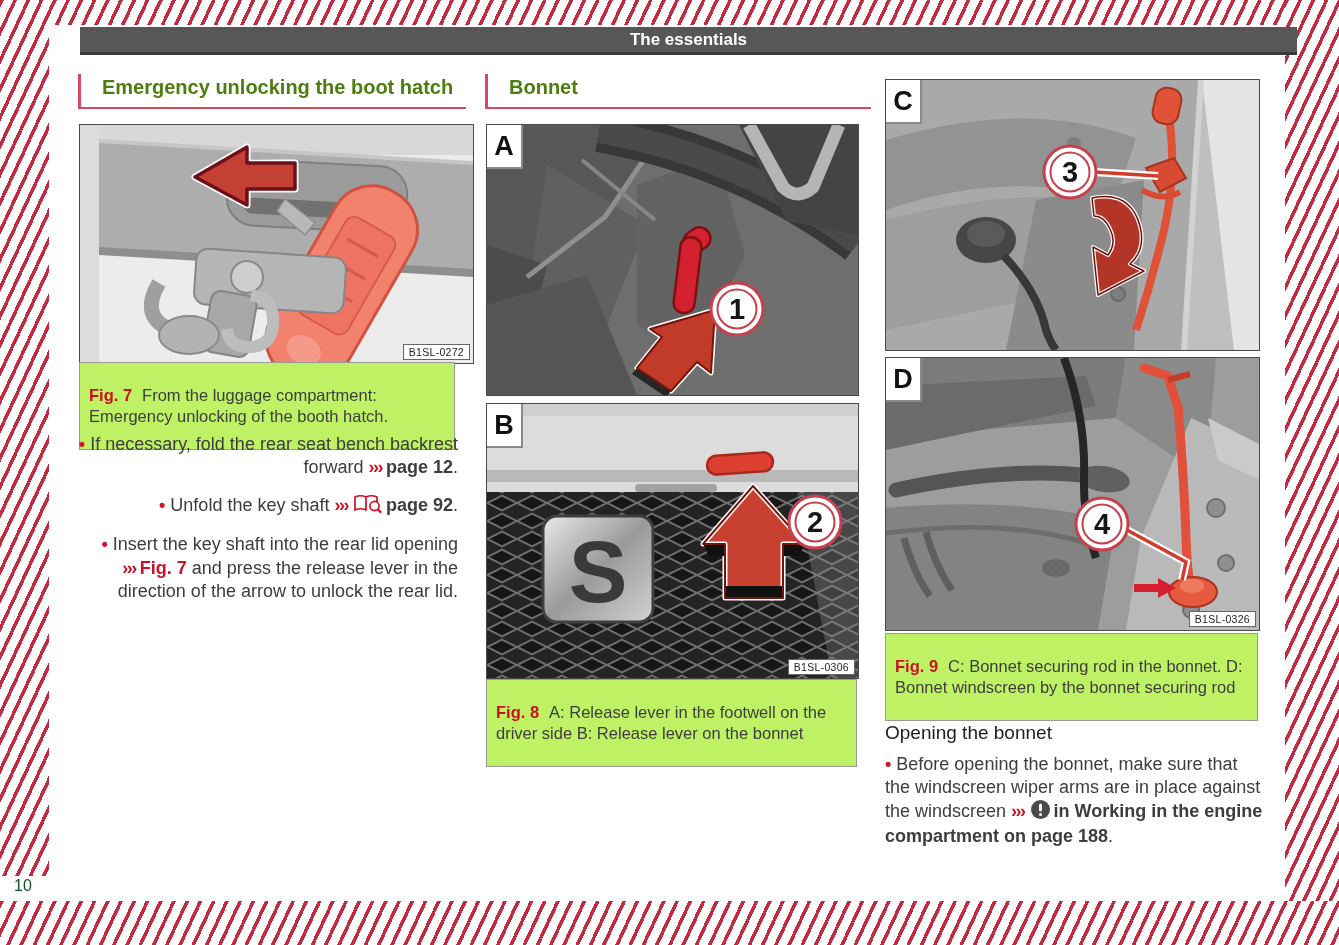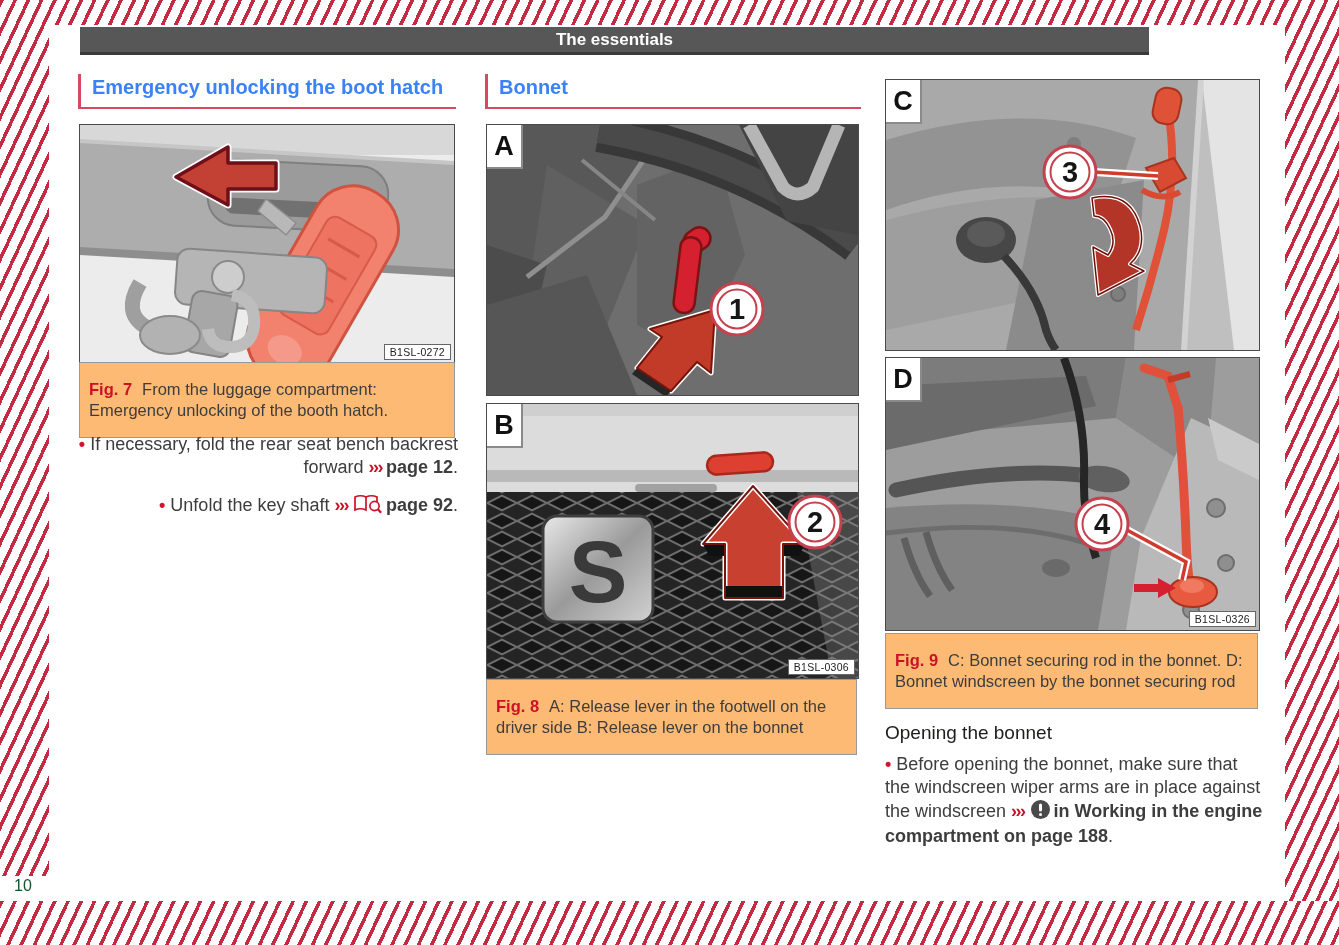--- a/index.html
+++ b/index.html
@@ -5,35 +5,35 @@
   html,body{margin:0;padding:0;background:#ffffff;width:1339px;height:945px;overflow:hidden;
     font-family:"Liberation Sans",sans-serif;-webkit-font-smoothing:antialiased;}
   .abs{position:absolute;}
   
   .stripes{position:absolute;background:repeating-linear-gradient(115deg,#c22b42 0 3.5px,#ffffff 3.5px 12px);}
   #stripe-top{left:0;top:0;width:1339px;height:25px;}
   #stripe-left{left:0;top:0;width:49px;height:876px;}
   #stripe-right{left:1285px;top:0;width:54px;height:945px;}
   #stripe-bottom{left:0;top:901px;width:1339px;height:44px;}
   
-  #header-bar{left:80px;top:27px;width:1069px;height:25px;background:#575757;border-bottom:3px solid #3a3a3a;
+  #header-bar{left:80px;top:27px;width:1217px;height:25px;background:#575757;border-bottom:3px solid #3a3a3a;
     color:#ffffff;font-weight:bold;font-size:17px;text-align:center;line-height:25px;}
   
-  .col-heading{border-left:3px solid #d6495f;border-bottom:2px solid #d6495f;padding:2px 0 8px 11px;
-    font-size:20px;font-weight:bold;color:#3b82f6;white-space:nowrap;}
+  .col-heading{border-left:3px solid #d6495f;border-bottom:2px solid #d6495f;padding:2px 0 8px 21px;
+    font-size:20px;font-weight:bold;color:#4d7c0f;white-space:nowrap;}
   .sub-heading{font-size:19px;font-weight:normal;color:#1d1d1b;}
   
   .fig{border:1px solid #4a4a4a;background:#dcdcdc;overflow:hidden;}
   .fig svg{display:block;}
   .panel-letter{position:absolute;left:0;top:0;width:34px;height:42px;background:#ffffff;
     border-right:2px solid #8a8a8a;border-bottom:2px solid #8a8a8a;
     font-size:27px;font-weight:bold;color:#111111;text-align:center;line-height:42px;}
   .img-code{position:absolute;right:3px;bottom:3px;background:#ffffff;border:1px solid #666666;
     font-size:10.5px;color:#222222;padding:1px 5px;letter-spacing:0.3px;}
-  .caption{border:1px solid #999999;background:#fdba74;padding:16px 9px;font-size:16.5px;
+  .caption{border:1px solid #999999;background:#bef264;padding:22px 9px;font-size:16.5px;
     line-height:1.28;color:#3d3d3d;}
   .fig-label{color:#cc1126;font-weight:bold;margin-right:10px;}
   
   .bullet{margin:0 0 13px 0;font-size:18px;line-height:1.3;color:#3d3d3d;}
   .bullet::before{content:"\2022\00a0";color:#d5112d;font-weight:bold;}
   .chev{color:#cc1126;font-weight:bold;letter-spacing:-1.5px;margin-right:4px;}
   .boldref{font-weight:bold;color:#3d3d3d;}
   .figref{font-weight:bold;color:#cc1126;}
   .icon-inline{display:inline-block;vertical-align:-3px;margin:0 4px 0 2px;}
   .warn-icon{display:inline-block;vertical-align:-2px;margin:0 4px 0 2px;}
@@ -49,21 +49,21 @@
 <div class="stripes" id="stripe-bottom"></div>
 
 <div class="abs" id="header-bar">
   <span>The essentials</span>
 </div>
 
 <div class="abs col-heading" style="left:78px;top:74px;width:364px;">
   <span>Emergency unlocking the boot hatch</span>
 </div>
 
-<div class="abs fig" style="left:79px;top:124px;width:374px;height:238px;">
+<div class="abs fig" style="left:79px;top:124px;width:374px;height:238px;padding-left:19px;">
   <svg viewBox="0 0 374 238" width="374" height="238">
     <rect width="374" height="238" fill="#ececec"></rect>
     <rect width="374" height="30" fill="#d8d8d8"></rect>
     <polygon points="0,14 374,36 374,44 0,22" fill="#c6c6c6"></polygon>
     <polygon points="0,18 374,40 374,150 0,128" fill="#adadad"></polygon>
     <polygon points="0,122 374,144 374,152 0,130" fill="#8e8e8e"></polygon>
     <g transform="rotate(3 218 71)">
       <rect x="128" y="38" width="180" height="66" rx="28" fill="#9b9b9b" stroke="#7f7f7f" stroke-width="2"></rect>
       <rect x="146" y="76" width="120" height="16" rx="8" fill="#717171"></rect>
     </g>
@@ -95,20 +95,21 @@
 </div>
 
 <div class="abs" style="left:78px;top:433px;width:380px;text-align:right;">
   <p class="bullet"><span>If necessary, fold the rear seat bench backrest forward </span><span class="chev">›››</span><span class="boldref">page 12</span><span>.</span></p>
   <p class="bullet"><span>Unfold the key shaft </span><span class="chev">›››</span><span class="icon-inline"><svg width="28" height="21" viewBox="0 0 28 21">
           <path d="M1,4 Q6.5,1.5 12,4 L12,17 Q6.5,14.5 1,17 Z" fill="#ffffff" stroke="#cc1126" stroke-width="1.7"></path>
           <path d="M12,4 Q17.5,1.5 23,4 L23,9.5" fill="none" stroke="#cc1126" stroke-width="1.7"></path>
           <circle cx="20.5" cy="13" r="4.6" fill="#ffffff" stroke="#cc1126" stroke-width="1.7"></circle>
           <line x1="23.8" y1="16.3" x2="27.2" y2="19.8" stroke="#cc1126" stroke-width="2.3"></line>
         </svg></span><span class="boldref">page 92</span><span>.</span></p>
+  <p class="bullet"><span>Insert the key shaft into the rear lid opening </span><span class="chev">›››</span><span class="figref">Fig. 7</span><span> and press the release lever in the direction of the arrow to unlock the rear lid.</span></p>
 </div>
 
 <div class="abs col-heading" style="left:485px;top:74px;width:362px;">
   <span>Bonnet</span>
 </div>
 
 <div class="abs fig" style="left:486px;top:124px;width:371px;height:270px;">
   <svg viewBox="0 0 371 270" width="371" height="270">
     <rect width="371" height="270" fill="#6e6e6e"></rect>
     <polygon points="0,0 180,0 118,92 40,152 0,120" fill="#585858"></polygon>

